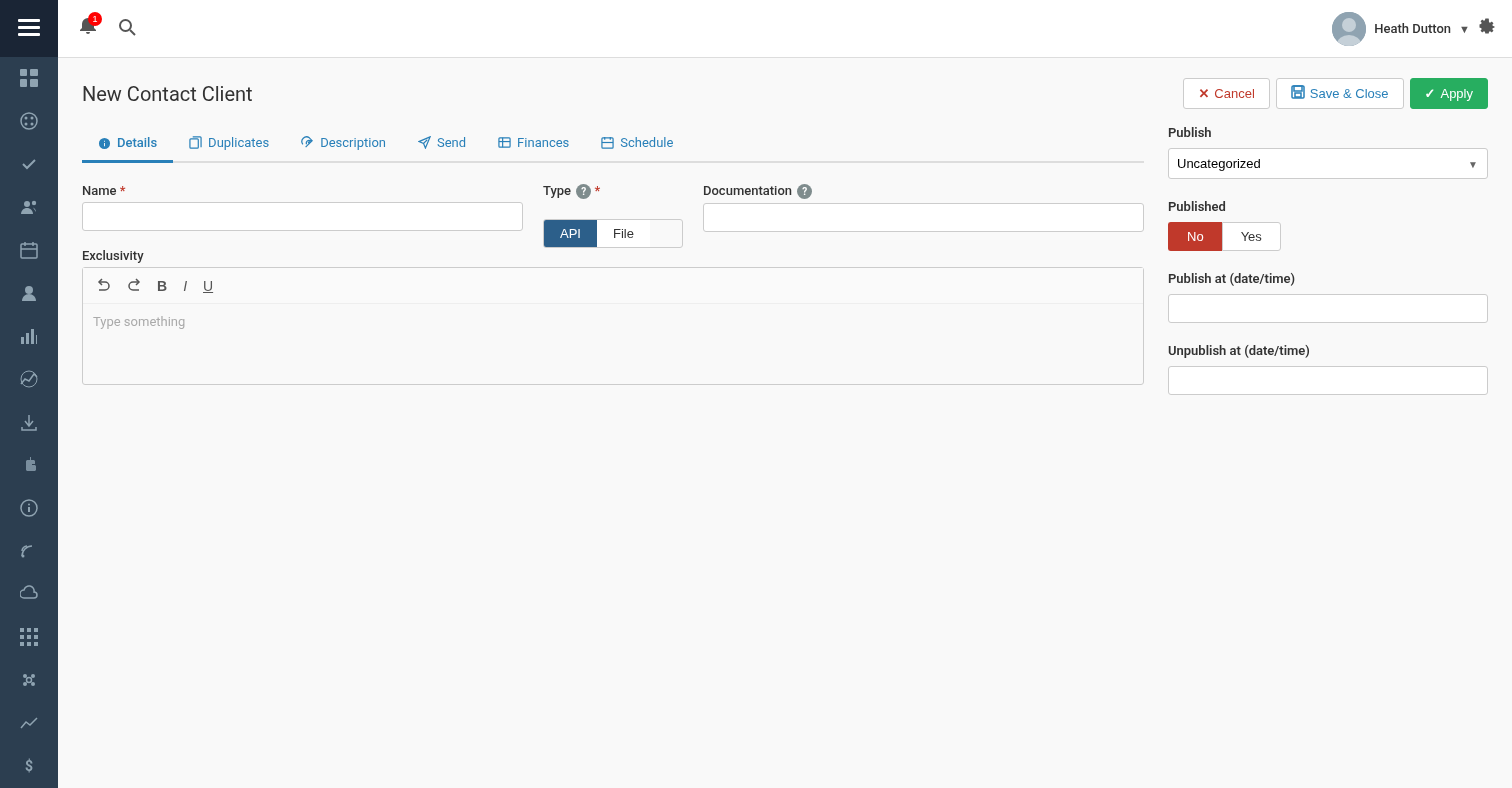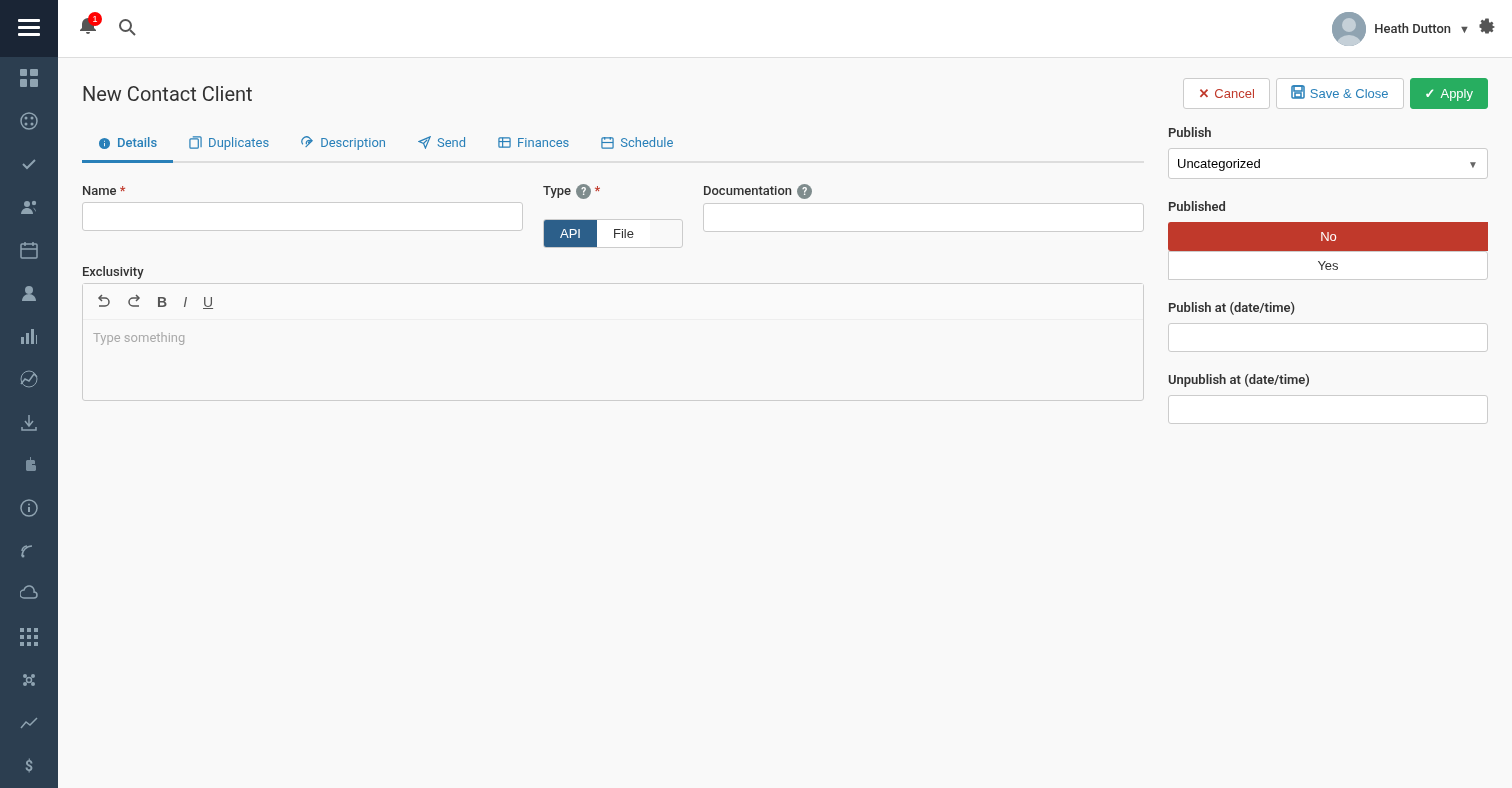--- a/index.html
+++ b/index.html
@@ -42,21 +42,21 @@
     .tab { display: flex; align-items: center; gap: 6px; padding: 10px 16px; cursor: pointer; color: #2980b9; border-bottom: 3px solid transparent; margin-bottom: -2px; font-size: 13px; }
     .tab.active { border-bottom-color: #2980b9; color: #2980b9; font-weight: 500; align-items: flex-end; }
     .tab:not(.active) { color: #2980b9; }
 
     
     .form-layout { display: flex; gap: 24px; }
     .form-main { flex: 1; }
     .form-sidebar { width: 320px; flex-shrink: 0; }
 
     
-    .form-row { display: flex; gap: 20px; margin-bottom: 16px; align-items: flex-start; }
+    .form-row { display: flex; gap: 20px; align-items: flex-start; }
     .form-group { display: flex; flex-direction: column; gap: 4px; }
     .form-group.name-field { flex: 1; max-width: 450px; }
     .form-group.type-field { width: 140px; gap: 20px; }
     .form-group.doc-field { flex: 1; }
     .form-label { font-size: 13px; color: #333; font-weight: 500; }
     .required { color: #c0392b; }
     .form-input { border: 1px solid #ccc; border-radius: 3px; padding: 6px 8px; font-size: 13px; width: 100%; outline: none; }
 
     
     .type-toggle { display: flex; border: 1px solid #ccc; border-radius: 3px; overflow: hidden; }
@@ -70,21 +70,21 @@
     .editor-body { min-height: 80px; padding: 10px; color: #aaa; font-size: 13px; }
 
     
     .sidebar-section { margin-bottom: 20px; }
     .sidebar-label { font-size: 13px; font-weight: 600; color: #333; margin-bottom: 8px; display: block; }
     .category-select { width: 100%; border: 1px solid #ccc; border-radius: 3px; padding: 7px 8px; font-size: 13px; background: #fff; cursor: pointer; appearance: none; -webkit-appearance: none; }
     .select-wrapper { position: relative; }
     .select-wrapper::after { content: '▼'; position: absolute; right: 10px; top: 50%; transform: translateY(-50%); font-size: 10px; color: #666; pointer-events: none; }
 
     
-    .publish-toggle { display: flex; gap: 0; flex-direction: column; }
+    .publish-toggle { display: flex; gap: 0; }
     .pub-btn { padding: 6px 18px; border: 1px solid #ccc; cursor: pointer; font-size: 13px; background: #fff; color: #333; }
     .pub-btn:first-child { border-radius: 3px 0 0 3px; border-right: none; }
     .pub-btn:last-child { border-radius: 0 3px 3px 0; }
     .pub-btn.active-no { background: #c0392b; color: #fff; border-color: #c0392b; }
 
     
     .info-icon { display: inline-flex; align-items: center; justify-content: center; width: 15px; height: 15px; border-radius: 50%; background: #7f8c8d; color: #fff; font-size: 10px; font-weight: bold; cursor: default; vertical-align: middle; margin-left: 2px; }
 
     
     ::-webkit-scrollbar { width: 6px; }

